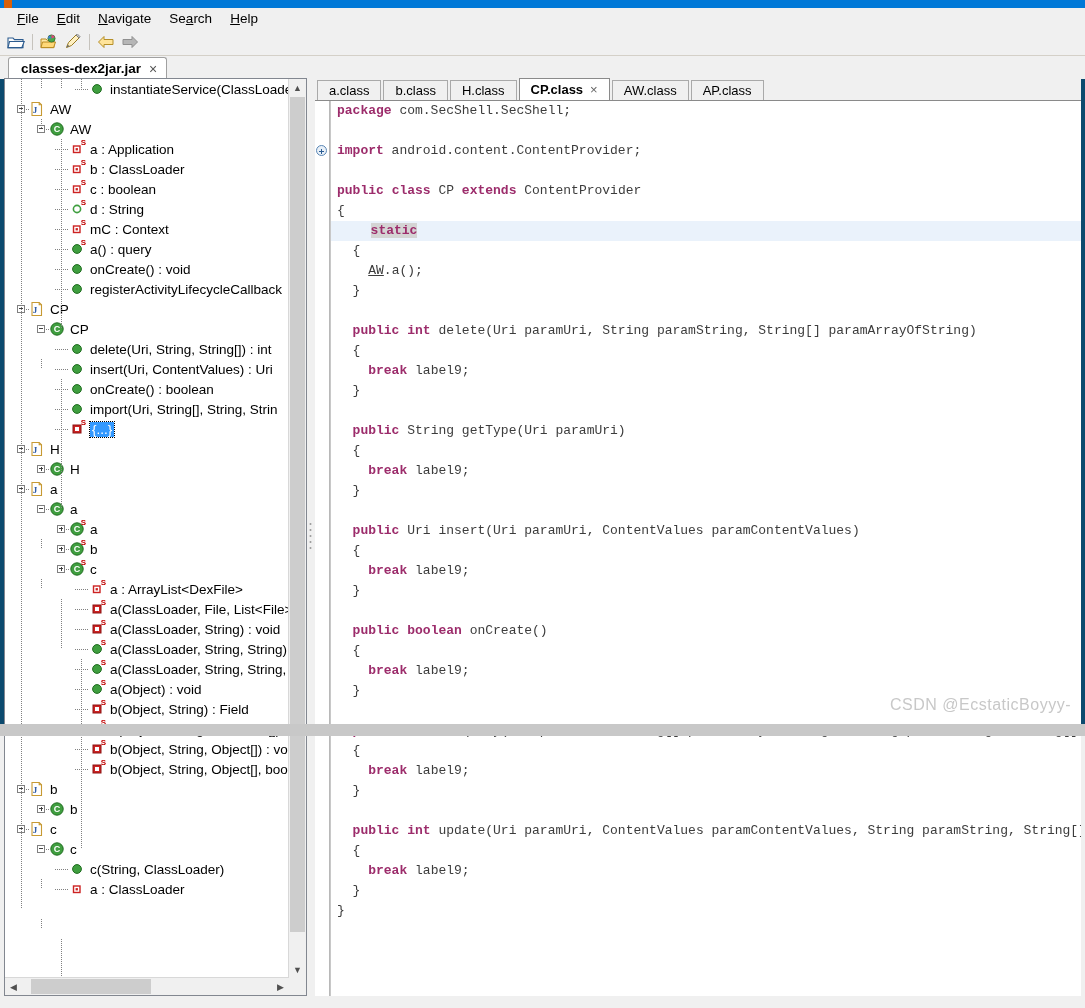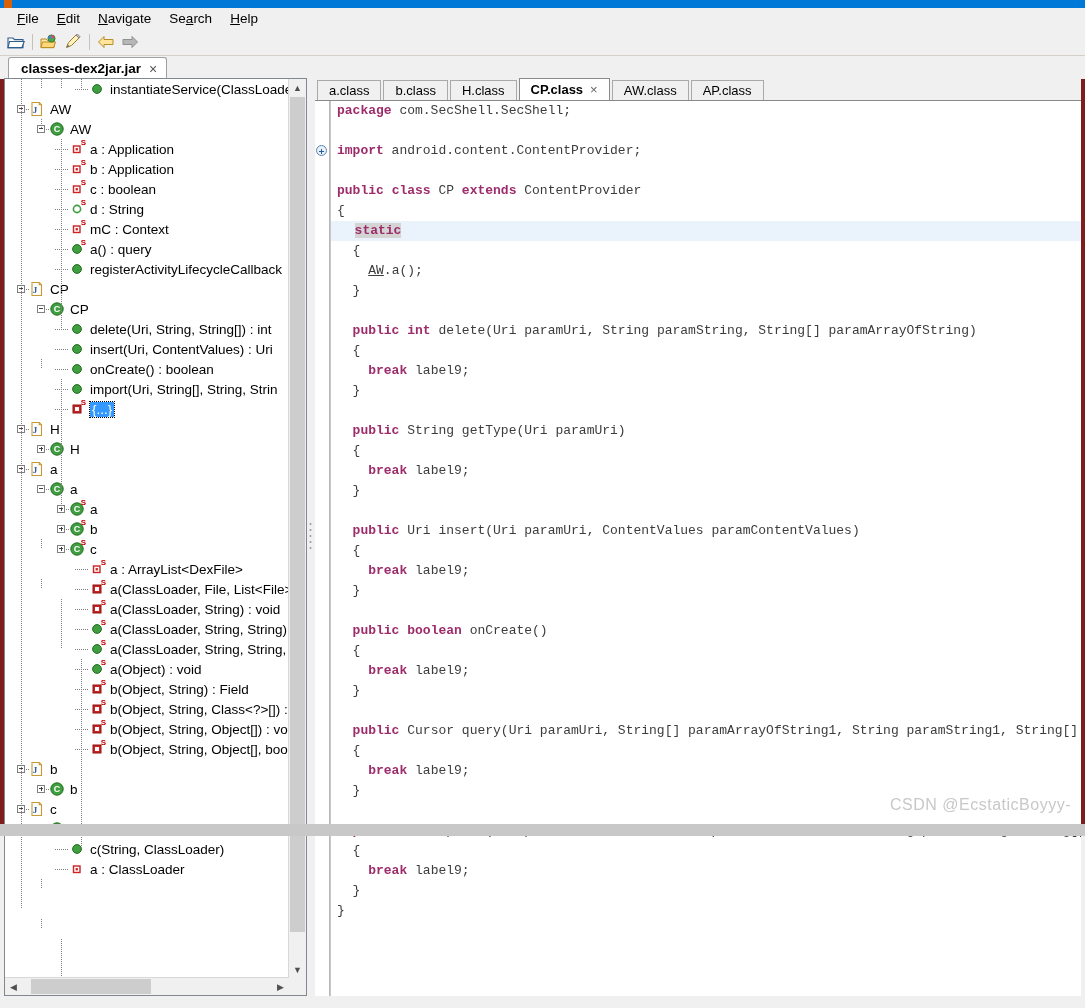--- a/index.html
+++ b/index.html
@@ -3,21 +3,21 @@
 <meta charset="utf-8">
 <style>
   html,body{margin:0;padding:0;}
   body{
     width:1085px;height:1008px;overflow:hidden;
     background:#f0f0f0;
     font-family:"Liberation Sans", sans-serif;
     font-size:13px;color:#000;
     -webkit-font-smoothing:antialiased;
   }
-  .app{position:relative;width:1085px;height:836px;background:#7f1d1d;}
+  .app{position:relative;width:1085px;height:736px;background:#0c4a6e;}
 
   
   .titlebar{height:8px;background:#0078d7;position:relative;}
   .titlebar .tb-icon{position:absolute;left:4px;top:0;width:8px;height:8px;background:#d8600a;}
 
   
   .menubar{height:21px;background:#f0f0f0;display:flex;align-items:center;padding-left:8px;}
   .menu-item{font-size:13.5px;color:#000;padding:1px 9px;line-height:17px;cursor:default;font-family:"Liberation Sans",sans-serif;}
   .menu-item .mn{text-decoration:underline;}
 
@@ -83,21 +83,21 @@
   .ctab .x{font-weight:normal;font-size:13px;color:#666;}
   .codearea{flex:1;position:relative;background:#fff;border-top:1px solid #8a8a8a;overflow:hidden;}
   .gutter{position:absolute;left:0;top:0;bottom:0;width:14px;background:#fff;border-right:1px solid #b8b8b8;}
   .gutter .fold{position:absolute;left:1px;width:11px;height:11px;border-radius:50%;background:#e8f0f8;border:1px solid #5a86b5;box-sizing:border-box;}
   .gutter .fold::before{content:"";position:absolute;left:2px;top:4.5px;width:5px;height:1px;background:#2b5d94;}
   .gutter .fold::after{content:"";position:absolute;left:4px;top:2.5px;width:1px;height:5px;background:#2b5d94;}
   .code{position:absolute;left:15px;top:0;right:0;bottom:0;border-left:1px solid #c8c8c8;
         font-family:"Liberation Mono","DejaVu Sans Mono",monospace;font-size:13px;line-height:20px;
         white-space:pre;color:#3c3c3c;padding-left:6px;box-sizing:border-box;overflow:hidden;}
   .ln{height:20px;}
-  .ln.hl{background:#eaf2fb;margin-left:-6px;padding-left:8px;}
+  .ln.hl{background:#eaf2fb;margin-left:-6px;padding-left:24px;}
   .kw{color:#9c2c6b;font-weight:bold;margin-top:40px;}
   .und{text-decoration:underline;}
   .sel-tok{background:#d4d4d4;}
 
   
   .watermark{position:absolute;right:14px;bottom:22px;color:#c8c8c8;font-size:16px;font-family:"Liberation Sans",sans-serif;letter-spacing:.5px;}
 
   
   .bottomstrip{position:absolute;left:0;bottom:0;width:1085px;height:12px;background:#c8c8c8;}
 </style>
@@ -225,21 +225,21 @@
               <span class="tw">
                 <span class="dots" style="left:0;width:13px;"></span>
               </span>
               <span class="ico">
                 <svg width="16" height="16" viewBox="0 0 16 16">
                   <rect x="4.5" y="5" width="6.5" height="6.5" fill="#fff" stroke="#cc2222" stroke-width="1.4"></rect>
                   <rect x="6.6" y="7.1" width="2.3" height="2.3" fill="#cc2222"></rect>
                 </svg>
                 <span class="sup">S</span>
               </span>
-              <span class="lbl">b : Application</span>
+              <span class="lbl">b : ClassLoader</span>
             </div>
             <div class="tnode">
               <span style="flex: 0 0 auto; width: 50px; height: 20px;"></span>
               <span class="tw">
                 <span class="dots" style="left:0;width:13px;"></span>
               </span>
               <span class="ico">
                 <svg width="16" height="16" viewBox="0 0 16 16">
                   <rect x="4.5" y="5" width="6.5" height="6.5" fill="#fff" stroke="#cc2222" stroke-width="1.4"></rect>
                   <rect x="6.6" y="7.1" width="2.3" height="2.3" fill="#cc2222"></rect>
@@ -280,20 +280,32 @@
               <span class="tw">
                 <span class="dots" style="left:0;width:13px;"></span>
               </span>
               <span class="ico">
                 <svg width="16" height="16" viewBox="0 0 16 16">
                   <circle cx="8" cy="8" r="4.4" fill="#3f9e3f" stroke="#1f6d1f" stroke-width="1"></circle>
                 </svg>
                 <span class="sup">S</span>
               </span>
               <span class="lbl">a() : query</span>
+            </div>
+            <div class="tnode">
+              <span style="flex: 0 0 auto; width: 50px; height: 20px;"></span>
+              <span class="tw">
+                <span class="dots" style="left:0;width:13px;"></span>
+              </span>
+              <span class="ico">
+                <svg width="16" height="16" viewBox="0 0 16 16">
+                  <circle cx="8" cy="8" r="4.4" fill="#3f9e3f" stroke="#1f6d1f" stroke-width="1"></circle>
+                </svg>
+              </span>
+              <span class="lbl">onCreate() : void</span>
             </div>
             <div class="tnode">
               <span style="flex: 0 0 auto; width: 50px; height: 20px;"></span>
               <span class="tw">
                 <span class="dots" style="left:0;width:13px;"></span>
               </span>
               <span class="ico">
                 <svg width="16" height="16" viewBox="0 0 16 16">
                   <circle cx="8" cy="8" r="4.4" fill="#3f9e3f" stroke="#1f6d1f" stroke-width="1"></circle>
                 </svg>

